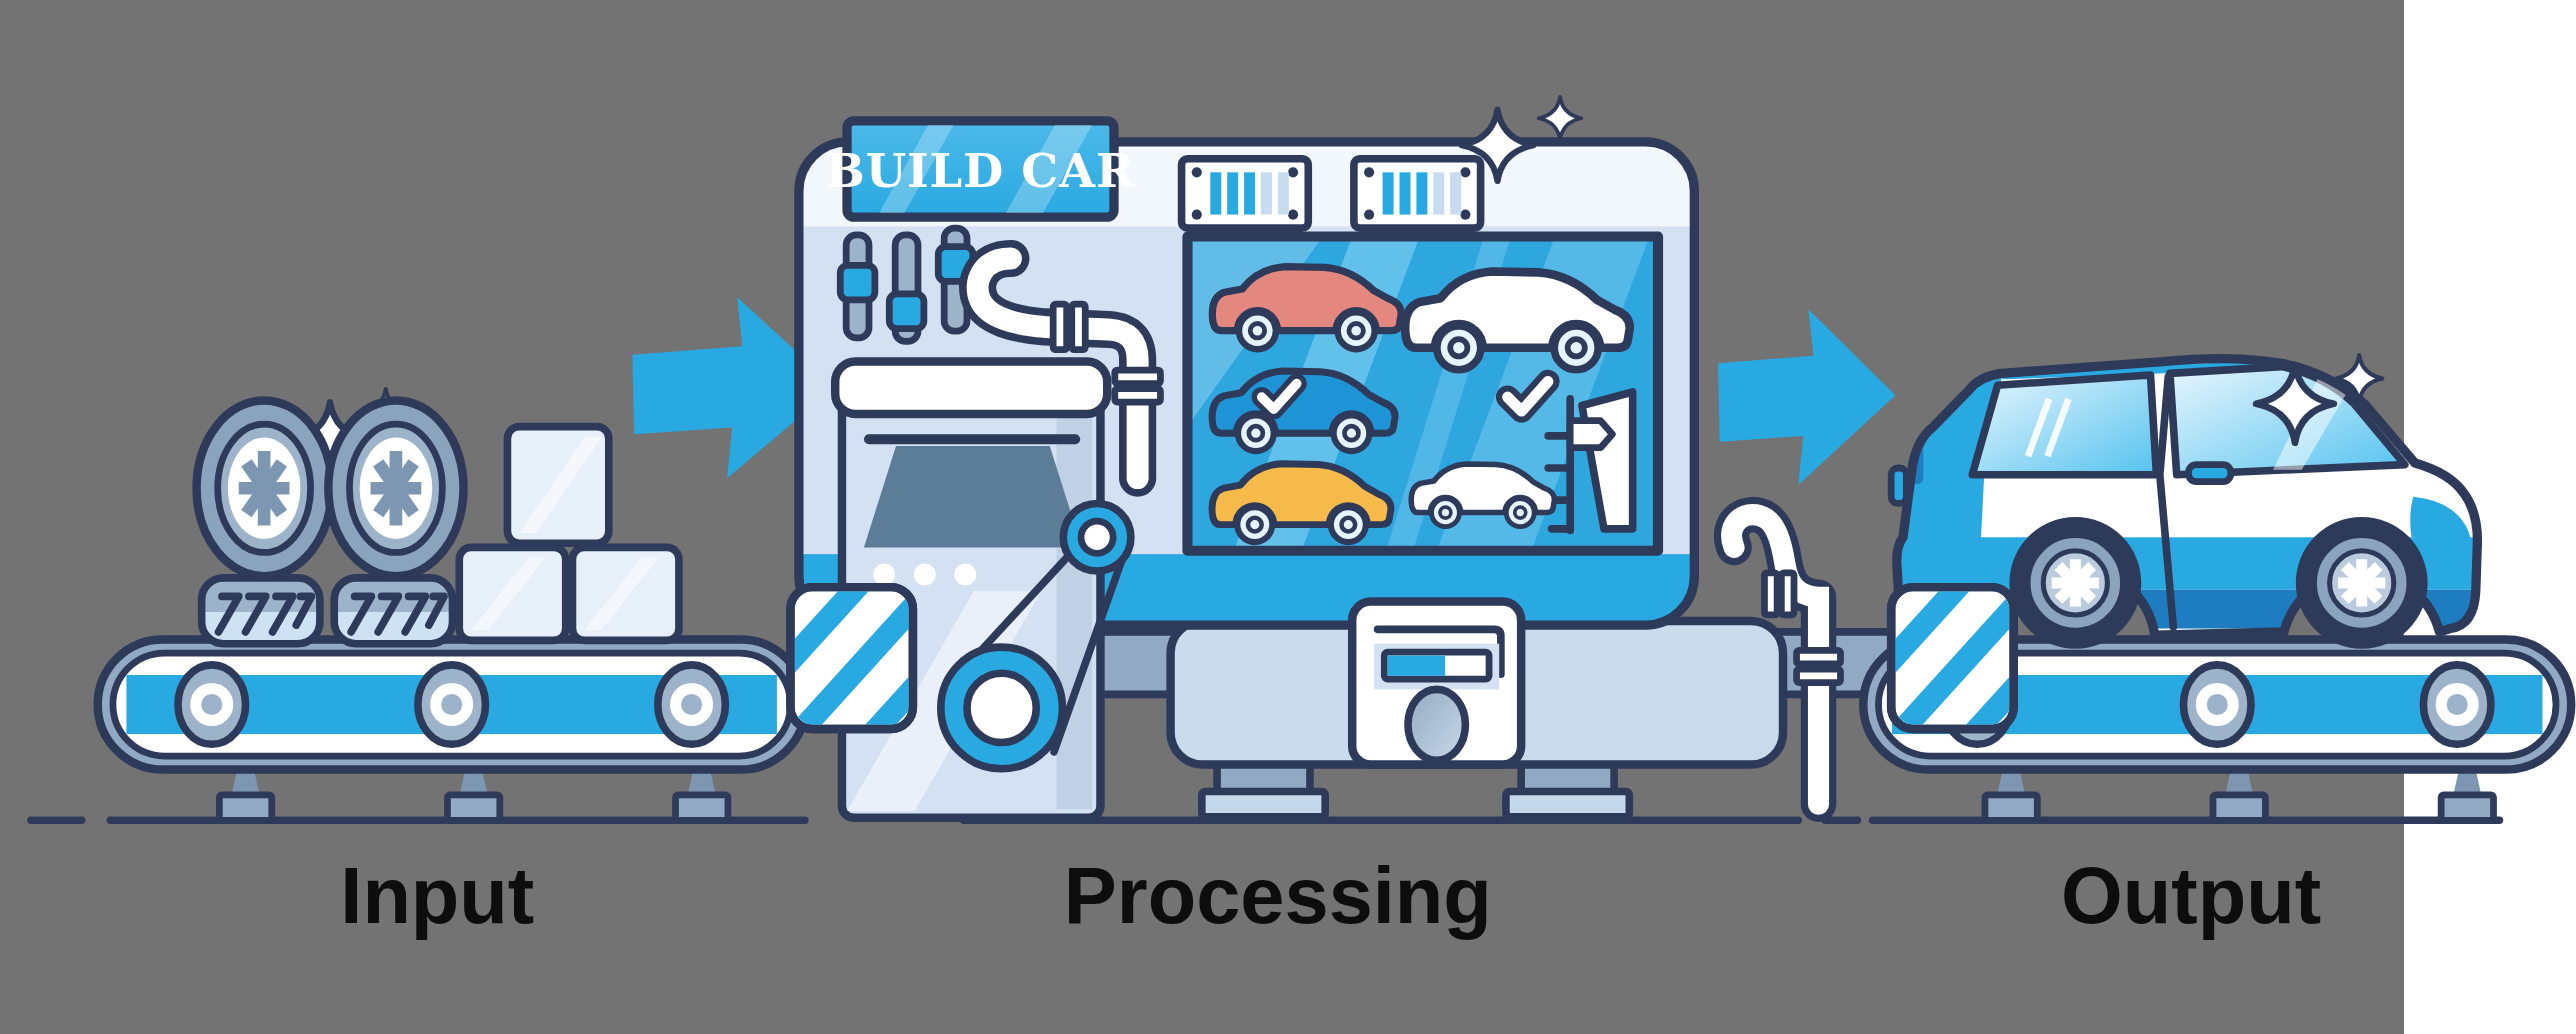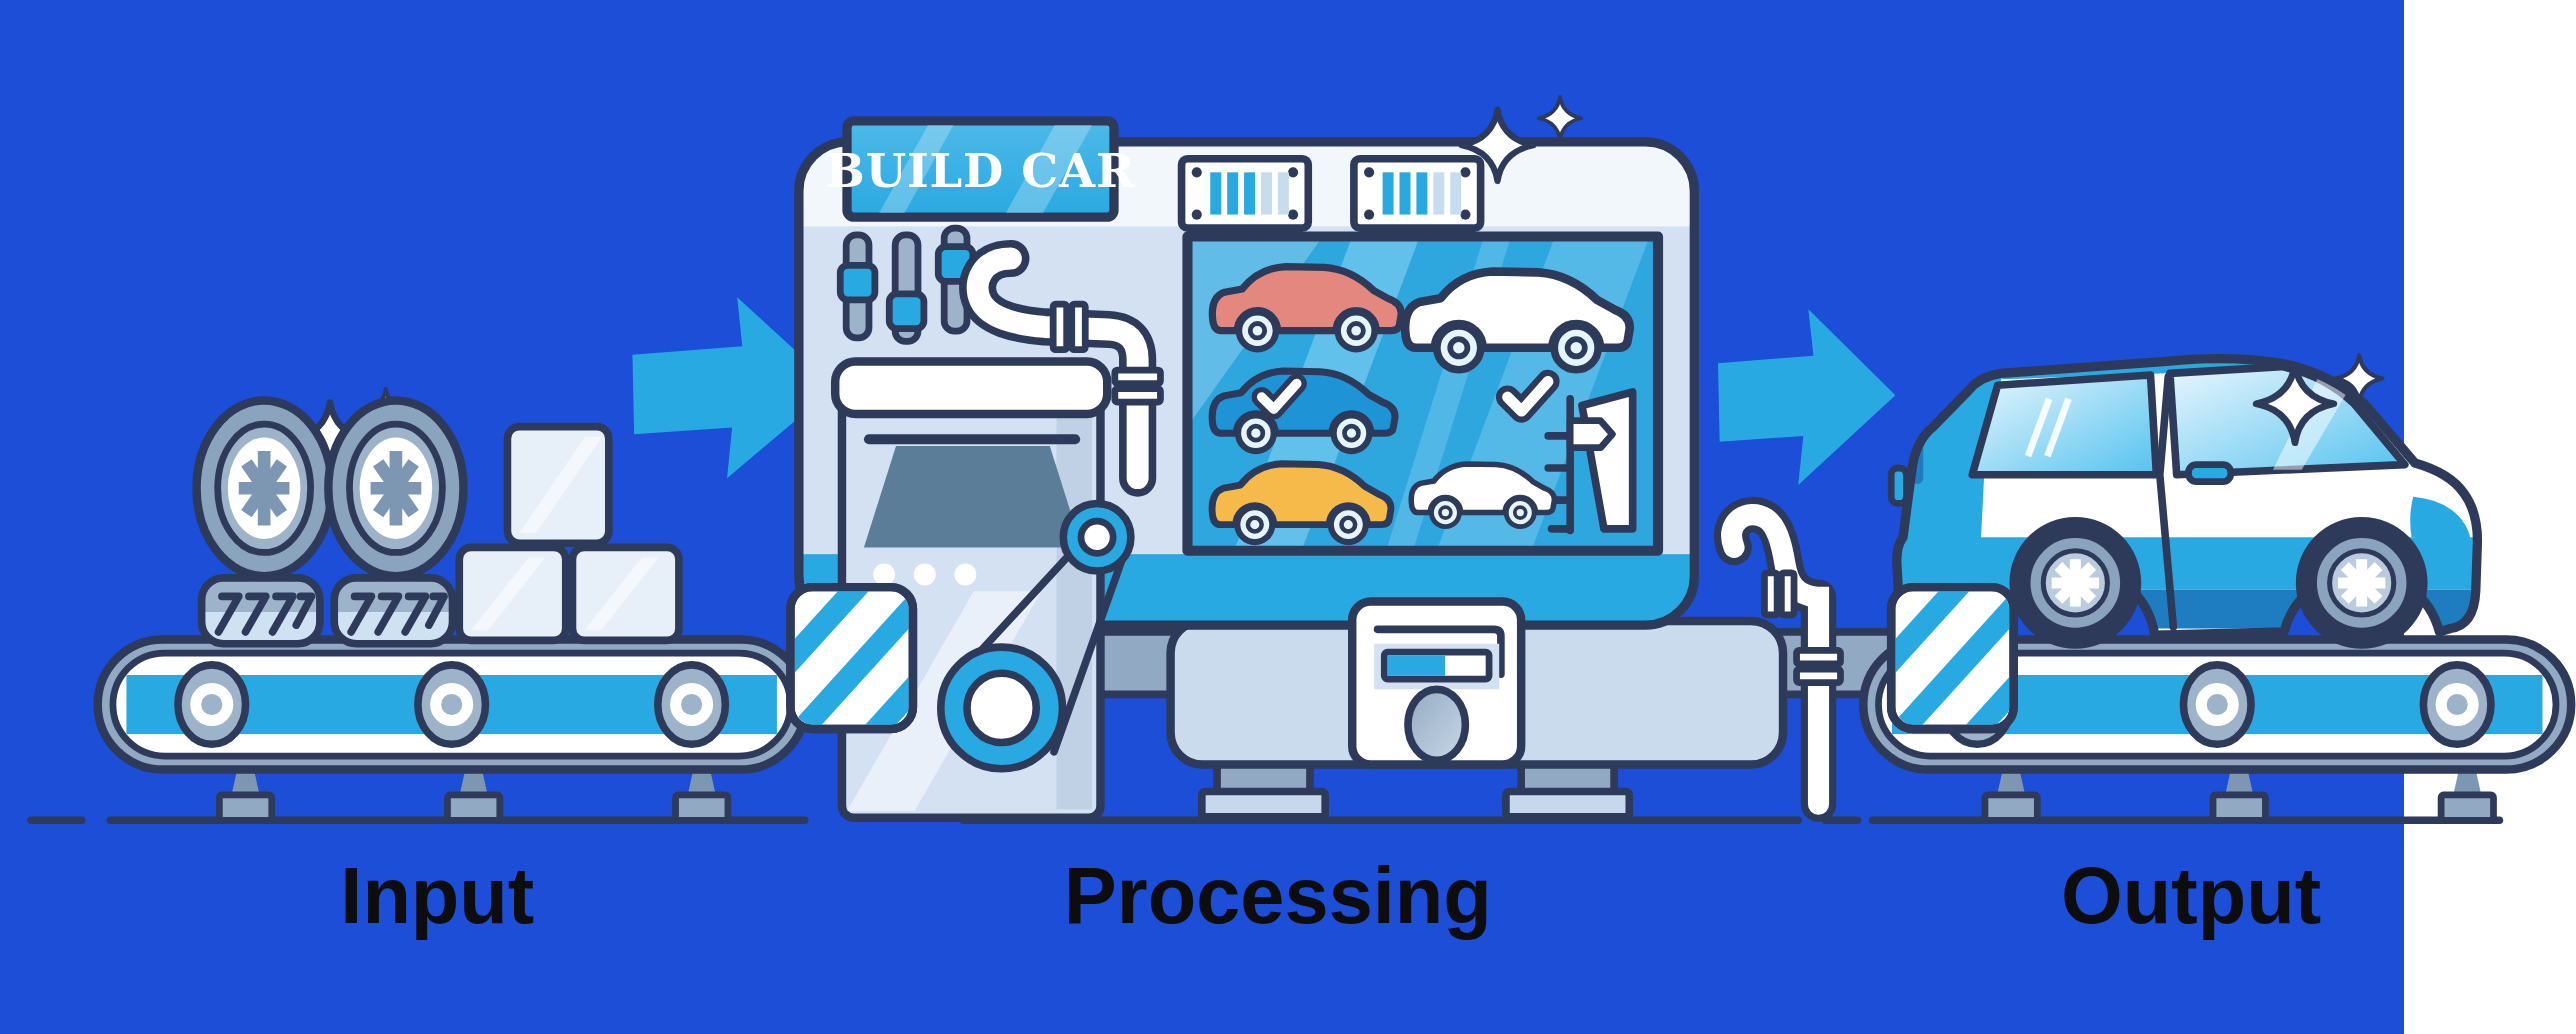--- a/index.html
+++ b/index.html
@@ -1,16 +1,16 @@
 <!DOCTYPE html>
 <html style="--outline: #2e3a59; --accent: #29a9e1; --accentdeep: #1d7dc0; --body: #d3e1f2; --bodytop: #f2f7fc; --bodylower: #cbdbee; --gray: #92a9c3; --graydark: #7d97b3; --pale: #e7eff9; --tire: #8ba4be; --tirelight: #9db3ca; --tirelight2: #cfe2f4; --slate: #5b7d97; --salmon: #e4887f; --yellow: #f6ba4a; --screen: #2ea6de; --stripe: #8ed7f5; --bluecar: #1e93d6; --wheelrim: #b9cbdd; --towershade: #c1d1e5; --label: #0d0d0d; --white: #ffffff;font-size:13.5px"><head>
 <meta charset="utf-8">
 <style>
   html,body{margin:0;padding:0;background:#ffffff;}
-  .stage{width:2404px;height:1034px;position:relative;background:#1d4ed8;}
+  .stage{width:2404px;height:1034px;position:relative;background:#737373;}
   svg{display:block;}
   .s{stroke:var(--outline);stroke-linecap:round;stroke-linejoin:round;}
   .sw{stroke:var(--white);}
   .sg{stroke:var(--graydark);}
   .f-accent{fill:var(--accent)} .f-deep{fill:var(--accentdeep)} .f-body{fill:var(--body)}
   .f-top{fill:var(--bodytop)} .f-lower{fill:var(--bodylower)} .f-gray{fill:var(--gray)}
   .f-gdark{fill:var(--graydark)} .f-pale{fill:var(--pale)} .f-tire{fill:var(--tire)}
   .f-tl{fill:var(--tirelight)} .f-slate{fill:var(--slate)} .f-screen{fill:var(--screen)} .f-stripe{fill:var(--stripe)}
   .f-white{fill:var(--white)} .f-rim{fill:var(--wheelrim)} .f-navy{fill:var(--outline)} .f-none{fill:none}
   text.label{font:700 94px "Liberation Sans",sans-serif;fill:var(--label);}

